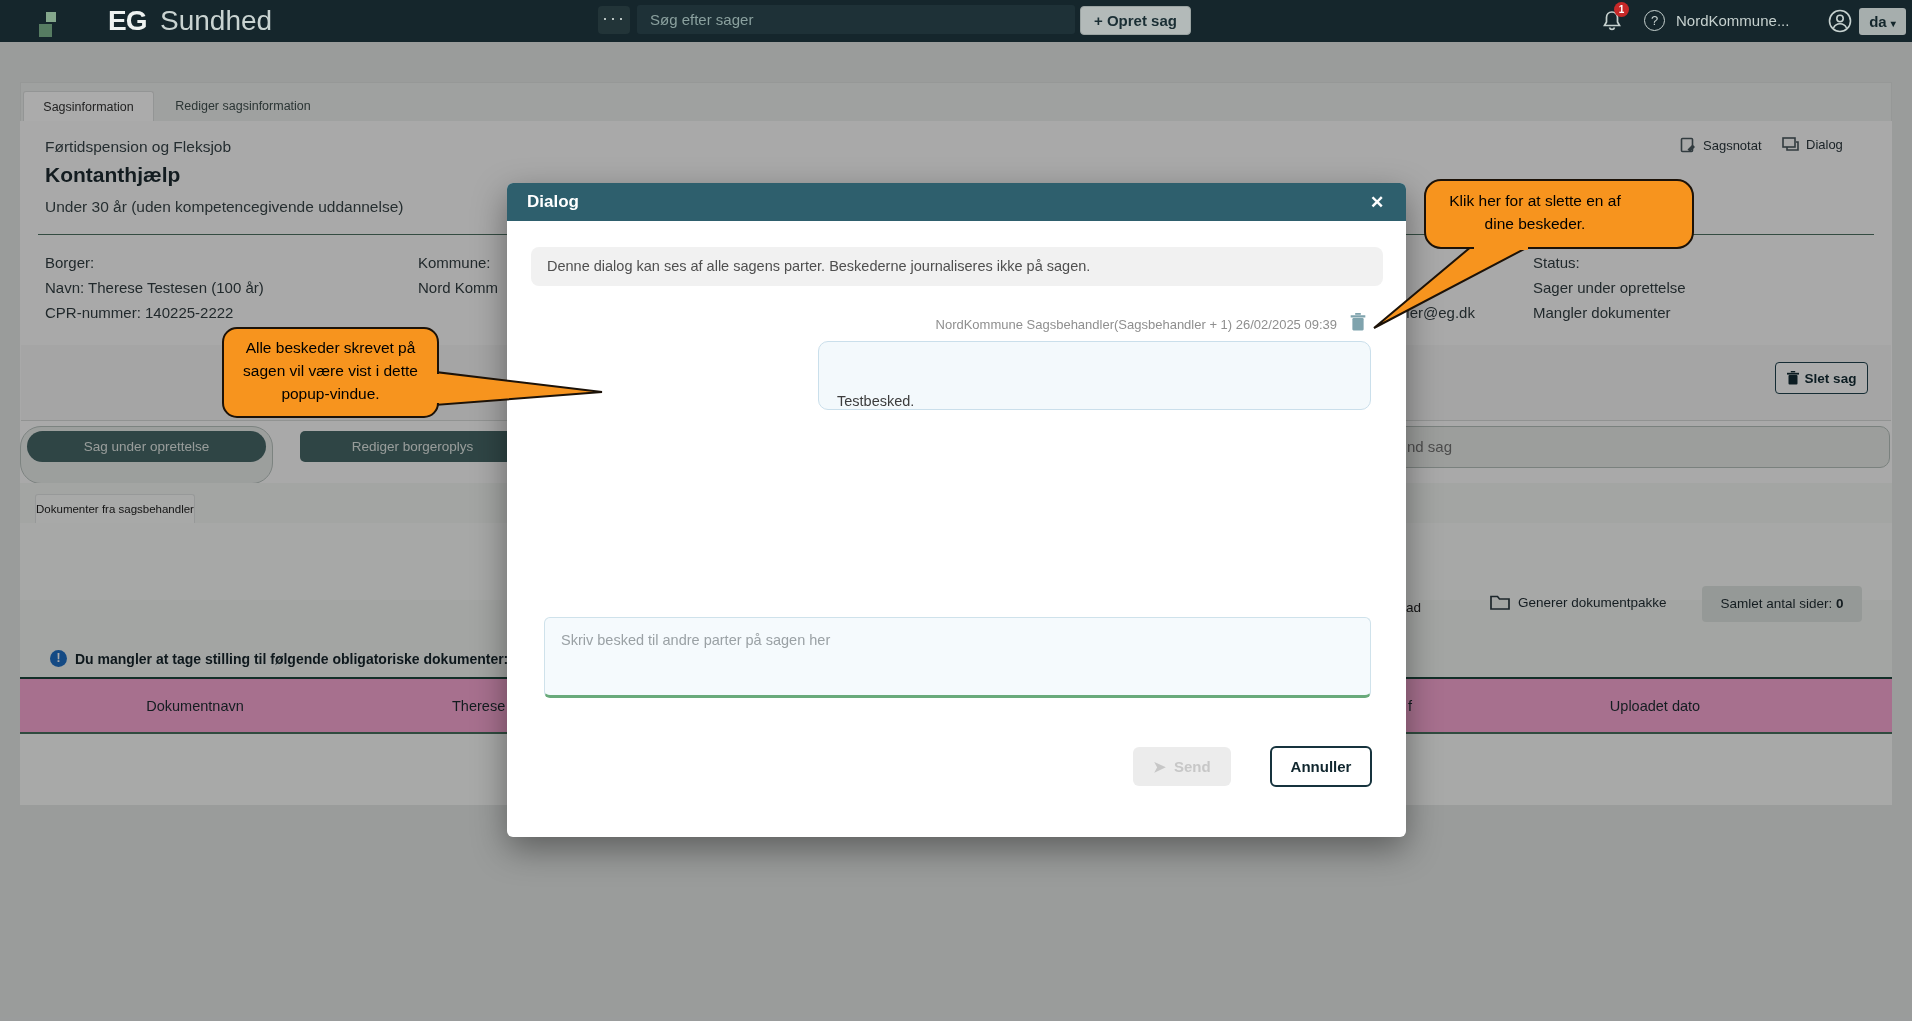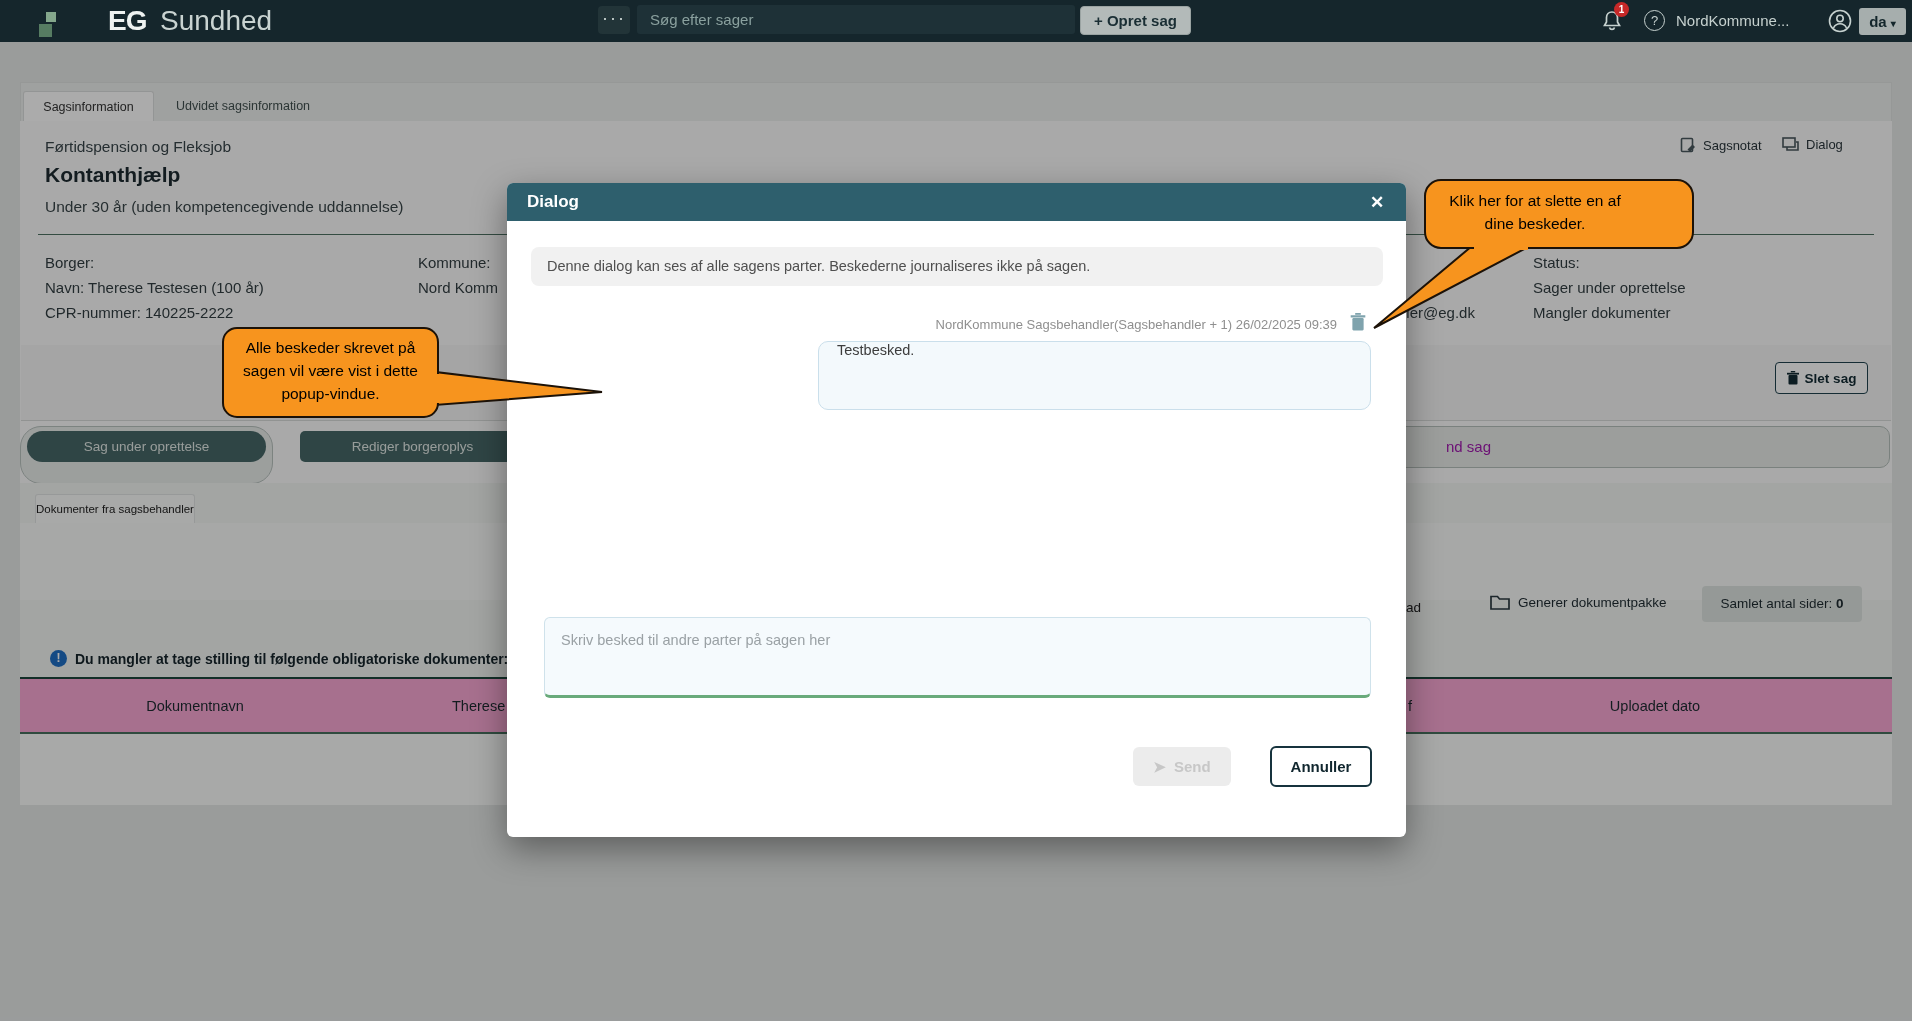--- a/index.html
+++ b/index.html
@@ -50,21 +50,21 @@
   .info-col { position:absolute; top:208px; font-size:15px; color:#323e42; line-height:25px; }
   .band { position:absolute; left:21px; top:303px; width:1870px; height:76px; background:#f6f7f7; border-bottom:1px solid #d8dbda; }
   .slet-btn { position:absolute; left:1775px; top:320px; width:93px; height:32px; background:#fff; border:1.5px solid #20424e; border-radius:4px;
     display:flex; align-items:center; justify-content:center; gap:6px; font-size:13.5px; font-weight:bold; color:#132b33; cursor:pointer; }
   .pill-outer { position:absolute; left:20px; top:384px; width:253px; height:58px; background:#e9edeb; border:1.5px solid #b9c3bf; border-radius:21px; cursor:pointer;}
   .pill-inner { position:absolute; left:6px; top:4px; width:239px; height:31px; background:#466767; border-radius:16px;
     font-size:13.5px; color:#e2e9e6; text-align:center; line-height:31px; }
   .pill-dark2 { position:absolute; left:300px; top:389px; width:225px; height:31px; background:#466767; border-radius:5px;
     font-size:13.5px; color:#e2e9e6; text-align:center; line-height:31px; cursor:pointer; }
   .send-case { position:absolute; left:1120px; top:384px; width:770px; height:42px; background:#e9ece9; border:1.5px solid #b6c1bc; border-radius:10px; cursor:pointer; }
-  .send-case-frag { position:absolute; left:1407px; top:396px; font-size:15px; color:#a21caf;padding-left:39px; }
+  .send-case-frag { position:absolute; left:1407px; top:396px; font-size:15px; color:#737373; }
   .docs-section { position:absolute; left:20px; top:441px; width:1872px; height:322px; background:#f3f6f4; }
   .docs-tab { position:absolute; left:15px; top:11px; width:160px; height:29px; background:#fbfcfb; border:1px solid #e2e5e4; border-bottom:none;
     border-radius:3px 3px 0 0; font-size:11.5px; color:#222; text-align:center; line-height:29px; cursor:pointer; }
   .docs-band { position:absolute; left:0px; top:40px; width:1872px; height:77px; background:#fafbfa; }
   .upload-frag { position:absolute; left:1386px; top:117px; font-size:13.5px; color:#222; }
   .gen-pack { position:absolute; left:1470px; top:111px; display:flex; align-items:center; gap:8px; font-size:13.5px; color:#1e2b31; cursor:pointer; }
   .pages-badge { position:absolute; left:1682px; top:103px; width:160px; height:36px; background:#dfe5e1; border-radius:4px;
     font-size:13.5px; color:#1e2b31; text-align:center; line-height:36px; }
   .warn { position:absolute; left:30px; top:167px; display:flex; align-items:center; gap:8px; }
   .warn-icon { width:17px; height:17px; background:#1f6fc5; border-radius:50%; color:#fff; font-size:12px; font-weight:bold; text-align:center; line-height:17px; }
@@ -81,21 +81,21 @@
     box-shadow:0 12px 34px rgba(0,0,0,0.4); z-index:10; }
   .modal-head { position:absolute; left:0; top:0; width:899px; height:38px; background:#2e5f6d; border-radius:6px 6px 0 0; }
   .modal-title { position:absolute; left:20px; top:0; line-height:38px; font-size:17px; font-weight:600; color:#fff; }
   .modal-close { position:absolute; left:856px; top:6px; width:28px; height:28px; color:#fff; font-size:17px; font-weight:bold;
     text-align:center; line-height:28px; cursor:pointer; }
   .modal-banner { position:absolute; left:24px; top:64px; width:852px; height:39px; background:#f1f1f1; border-radius:8px;
     font-size:14.5px; color:#4f4f4f; line-height:39px; padding-left:16px; }
   .msg-meta { position:absolute; left:0px; top:134px; width:830px; text-align:right; font-size:13px; color:#8f8f8f; }
   .meta-trash { position:absolute; left:842px; top:130px; width:18px; height:18px; cursor:pointer; }
   .msg-bubble { position:absolute; left:311px; top:158px; width:553px; height:69px; background:#f3f9fc; border:1px solid #cadfeb; border-radius:10px;
-    display:flex; align-items:flex-start; padding-left:18px; font-size:14.5px; color:#3c3c3c; }
+    display:flex; align-items:flex-end; padding-left:18px; font-size:14.5px; color:#3c3c3c; }
   .msg-input { position:absolute; left:37px; top:434px; width:827px; height:81px; background:#f5fafd; border:1px solid #cfe2eb;
     border-bottom:3px solid #69aa7b; border-radius:6px; padding:14px 16px; font-size:14.5px; color:#333;
     font-family:"Liberation Sans",sans-serif; resize:none; outline:none; }
   .msg-input::placeholder { color:#9aa1a5; }
   .btn-send { position:absolute; left:626px; top:564px; width:98px; height:39px; background:#ececec; border:none; border-radius:6px;
     font-size:15px; font-weight:bold; color:#c7c7c7; display:flex; align-items:center; justify-content:center; gap:8px;
     font-family:"Liberation Sans",sans-serif; }
   .btn-cancel { position:absolute; left:763px; top:563px; width:102px; height:41px; background:#fff; border:2px solid #16333d; border-radius:6px;
     font-size:15px; font-weight:bold; color:#10262e; cursor:pointer; font-family:"Liberation Sans",sans-serif; }
 
@@ -104,21 +104,21 @@
   .callout-text { position:absolute; text-align:center; font-size:15.5px; color:#000; line-height:23px; font-weight:500; }
 </style>
 </head>
 <body>
 
 <div class="page">
   <div class="card-strip"></div>
   <div class="card"></div>
 
   <div class="tab tab-active">Sagsinformation</div>
-  <div class="tab tab-inactive">Udvidet sagsinformation</div>
+  <div class="tab tab-inactive">Rediger sagsinformation</div>
 
   <div class="h-cat">Førtidspension og Fleksjob</div>
   <div class="h-title">Kontanthjælp</div>
   <div class="h-sub">Under 30 år (uden kompetencegivende uddannelse)</div>
 
   <div class="top-action" style="left:1680px; top:95px;">
     <svg width="16" height="16" viewBox="0 0 16 16">
       <rect x="1.5" y="1.5" width="11" height="13" rx="1" fill="none" stroke="#4a585e" stroke-width="1.6"></rect>
       <path d="M10 15 L15 10 L12.5 7.5 L7.5 12.5 Z" fill="#4a585e"></path>
     </svg>

